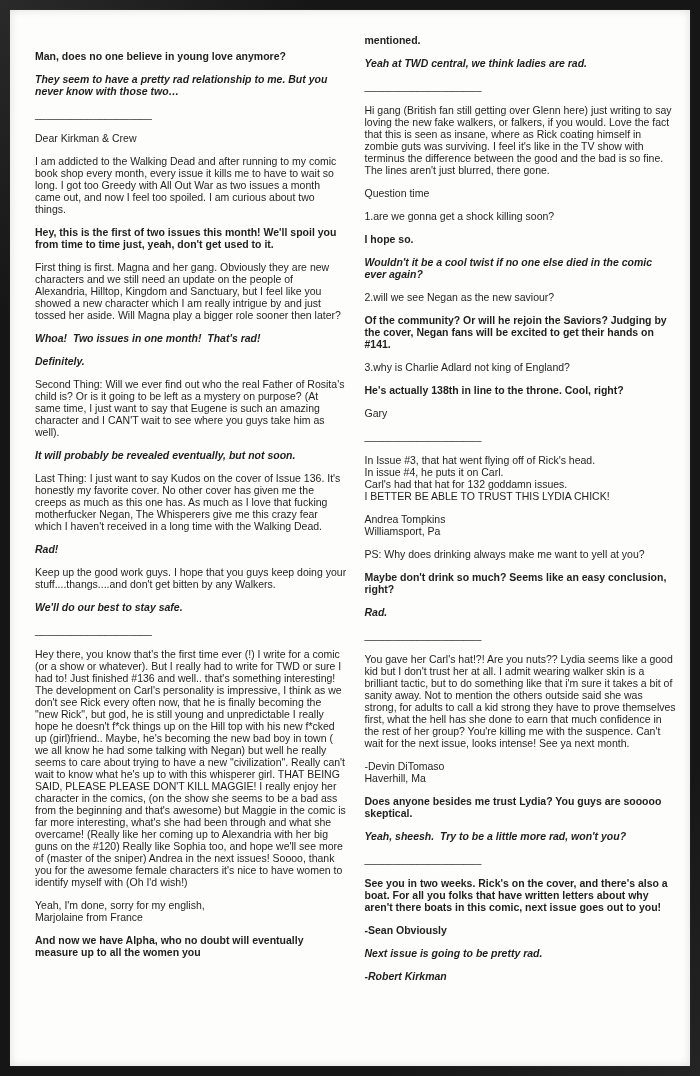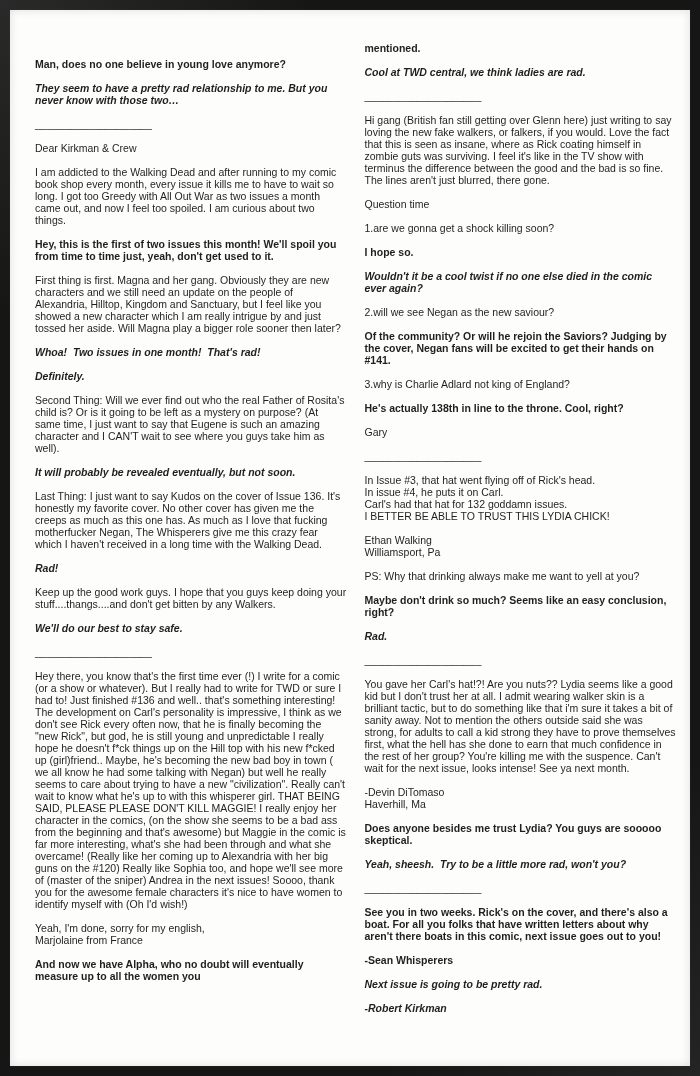--- a/index.html
+++ b/index.html
@@ -36,21 +36,21 @@
   }
   .col {
     flex: 1 1 0;
     min-width: 0;
     color: #1f1f1f;
     font-size: 10.5px;
     line-height: 12px;
   }
   .col-left { padding-top: 16px; }
   .para {
-    margin: 12px 0 11px 0;
+    margin: 4px 0 11px 0;
     white-space: pre-wrap;
     word-wrap: break-word;
   }
   .para.bold { font-weight: 700; }
   .para.bold-italic { font-weight: 700; font-style: italic; }
   .para.divider {
     font-weight: 400;
     letter-spacing: 0;
     color: #2a2a2a;
     margin-bottom: 12px;
@@ -79,49 +79,49 @@
           <p class="para normal">Keep up the good work guys. I hope that you guys keep doing your stuff....thangs....and don't get bitten by any Walkers.</p>
           <p class="para bold-italic">We'll do our best to stay safe.</p>
           <p class="para divider">____________________</p>
           <p class="para normal">Hey there, you know that's the first time ever (!) I write for a comic (or a show or whatever). But I really had to write for TWD or sure I had to! Just finished #136 and well.. that's something interesting! The development on Carl's personality is impressive, I think as we don't see Rick every often now, that he is finally becoming the "new Rick", but god, he is still young and unpredictable I really hope he doesn't f*ck things up on the Hill top with his new f*cked up (girl)friend.. Maybe, he's becoming the new bad boy in town ( we all know he had some talking with Negan) but well he really seems to care about trying to have a new "civilization". Really can't wait to know what he's up to with this whisperer girl. THAT BEING SAID, PLEASE PLEASE DON'T KILL MAGGIE! I really enjoy her character in the comics, (on the show she seems to be a bad ass from the beginning and that's awesome) but Maggie in the comic is far more interesting, what's she had been through and what she overcame! (Really like her coming up to Alexandria with her big guns on the #120) Really like Sophia too, and hope we'll see more of (master of the sniper) Andrea in the next issues! Soooo, thank you for the awesome female characters it's nice to have women to identify myself with (Oh I'd wish!)</p>
           <p class="para normal">Yeah, I'm done, sorry for my english,
 Marjolaine from France</p>
           <p class="para bold">And now we have Alpha, who no doubt will eventually measure up to all the women you</p>
         </div>
       <div class="col col-right">
           <p class="para bold">mentioned.</p>
-          <p class="para bold-italic">Cool at TWD central, we think ladies are rad.</p>
+          <p class="para bold-italic">Yeah at TWD central, we think ladies are rad.</p>
           <p class="para divider">____________________</p>
           <p class="para normal">Hi gang (British fan still getting over Glenn here) just writing to say loving the new fake walkers, or falkers, if you would. Love the fact that this is seen as insane, where as Rick coating himself in zombie guts was surviving. I feel it's like in the TV show with terminus the difference between the good and the bad is so fine. The lines aren't just blurred, there gone.</p>
           <p class="para normal">Question time</p>
           <p class="para normal">1.are we gonna get a shock killing soon?</p>
           <p class="para bold">I hope so.</p>
           <p class="para bold-italic">Wouldn't it be a cool twist if no one else died in the comic ever again?</p>
           <p class="para normal">2.will we see Negan as the new saviour?</p>
           <p class="para bold">Of the community? Or will he rejoin the Saviors? Judging by the cover, Negan fans will be excited to get their hands on #141.</p>
           <p class="para normal">3.why is Charlie Adlard not king of England?</p>
           <p class="para bold">He's actually 138th in line to the throne. Cool, right?</p>
           <p class="para normal">Gary</p>
           <p class="para divider">____________________</p>
           <p class="para normal">In Issue #3, that hat went flying off of Rick's head.
 In issue #4, he puts it on Carl.
 Carl's had that hat for 132 goddamn issues.
 I BETTER BE ABLE TO TRUST THIS LYDIA CHICK!</p>
-          <p class="para normal">Ethan Walking
+          <p class="para normal">Andrea Tompkins
 Williamsport, Pa</p>
-          <p class="para normal">PS: Why that drinking always make me want to yell at you?</p>
+          <p class="para normal">PS: Why does drinking always make me want to yell at you?</p>
           <p class="para bold">Maybe don't drink so much? Seems like an easy conclusion, right?</p>
           <p class="para bold-italic">Rad.</p>
           <p class="para divider">____________________</p>
           <p class="para normal">You gave her Carl's hat!?! Are you nuts?? Lydia seems like a good kid but I don't trust her at all. I admit wearing walker skin is a brilliant tactic, but to do something like that i'm sure it takes a bit of sanity away. Not to mention the others outside said she was strong, for adults to call a kid strong they have to prove themselves first, what the hell has she done to earn that much confidence in the rest of her group? You're killing me with the suspence. Can't wait for the next issue, looks intense! See ya next month.</p>
           <p class="para normal">-Devin DiTomaso
 Haverhill, Ma</p>
           <p class="para bold">Does anyone besides me trust Lydia? You guys are sooooo skeptical.</p>
           <p class="para bold-italic">Yeah, sheesh.  Try to be a little more rad, won't you?</p>
           <p class="para divider">____________________</p>
           <p class="para bold">See you in two weeks. Rick's on the cover, and there's also a boat. For all you folks that have written letters about why aren't there boats in this comic, next issue goes out to you!</p>
-          <p class="para bold">-Sean Whisperers</p>
+          <p class="para bold">-Sean Obviously</p>
           <p class="para bold-italic">Next issue is going to be pretty rad.</p>
           <p class="para bold-italic">-Robert Kirkman</p>
         </div>
     </div>
   </div>
 </div>
 
 </body></html>

